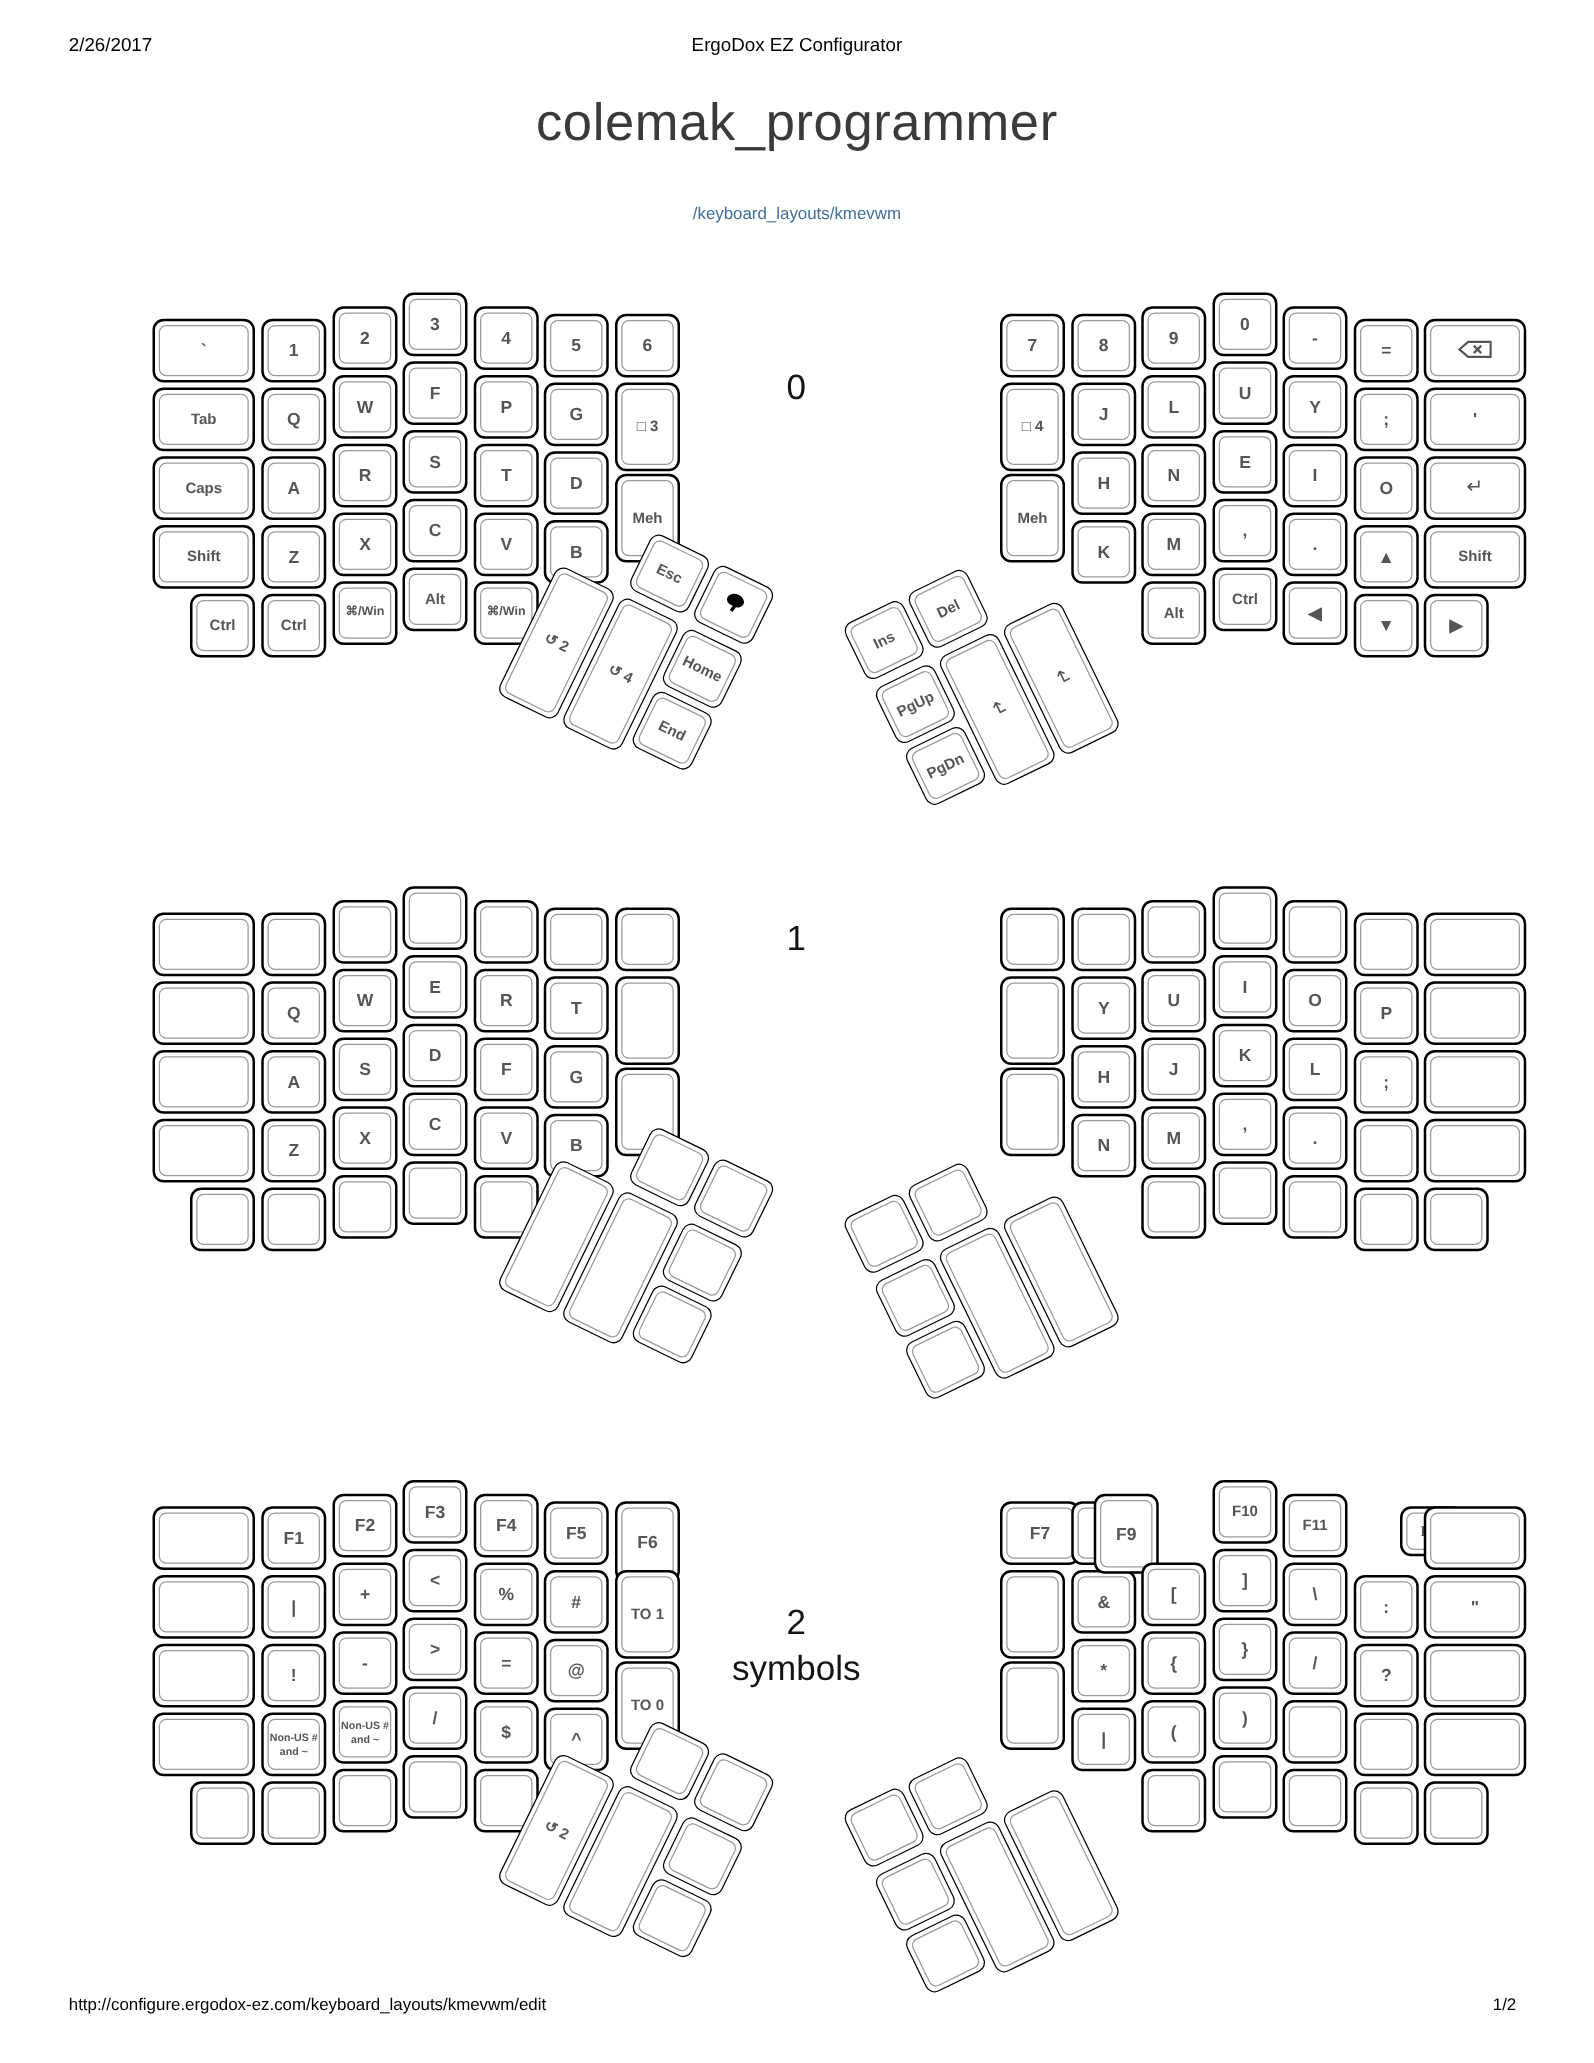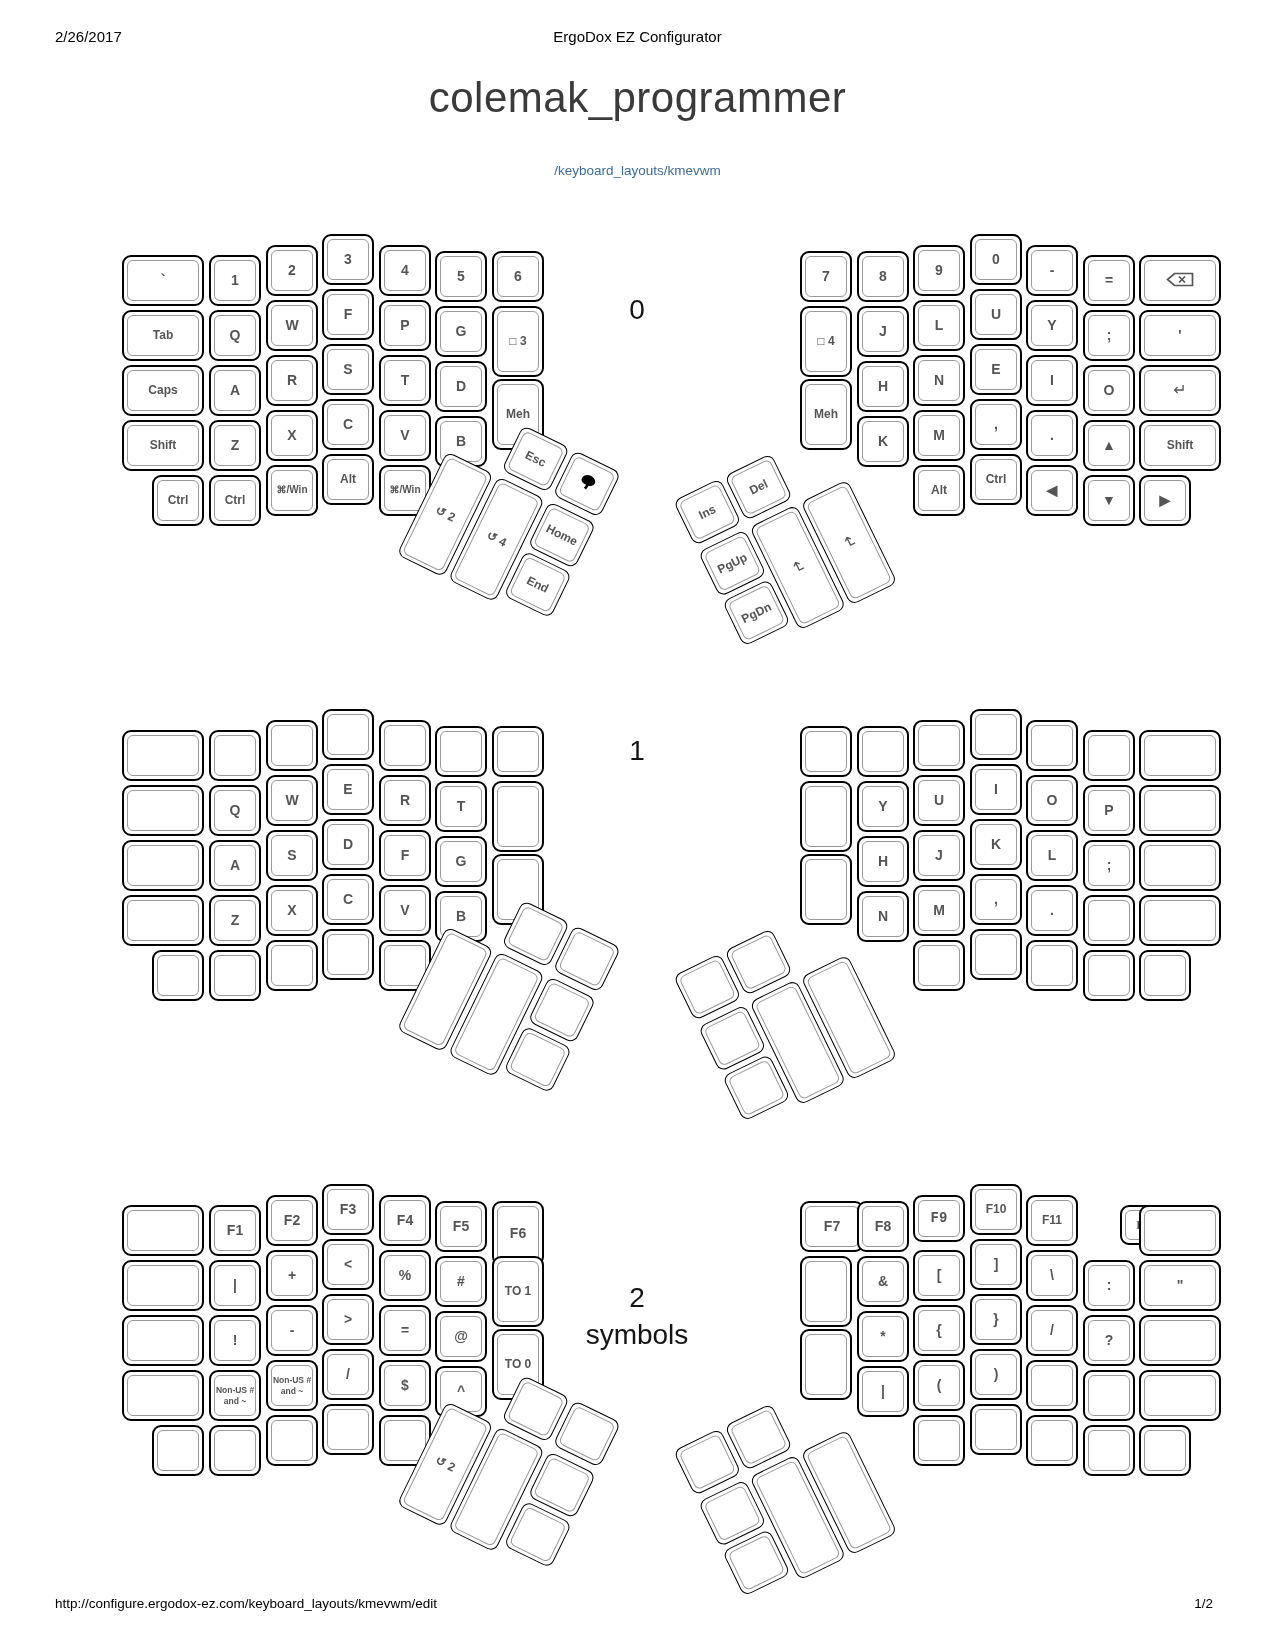--- a/index.html
+++ b/index.html
@@ -1022,21 +1022,21 @@
     <div class="key" style="left: 857px; top: 106px; width: 52px; height: 51px;">
       <div class="cap">
         <span class="klabel">*</span>
       </div>
     </div>
     <div class="key" style="left: 857px; top: 161px; width: 52px; height: 51px;">
       <div class="cap">
         <span class="klabel">|</span>
       </div>
     </div>
-    <div class="key" style="left: 913px; top: -10px; width: 52px; height: 47px; font-family: Liberation Mono, monospace;">
+    <div class="key" style="left: 875px; top: -10px; width: 52px; height: 64px;">
       <div class="cap">
         <span class="klabel">F9</span>
       </div>
     </div>
     <div class="key" style="left: 913px; top: 45px; width: 52px; height: 51px;">
       <div class="cap">
         <span class="klabel">[</span>
       </div>
     </div>
     <div class="key" style="left: 913px; top: 100px; width: 52px; height: 51px;">

